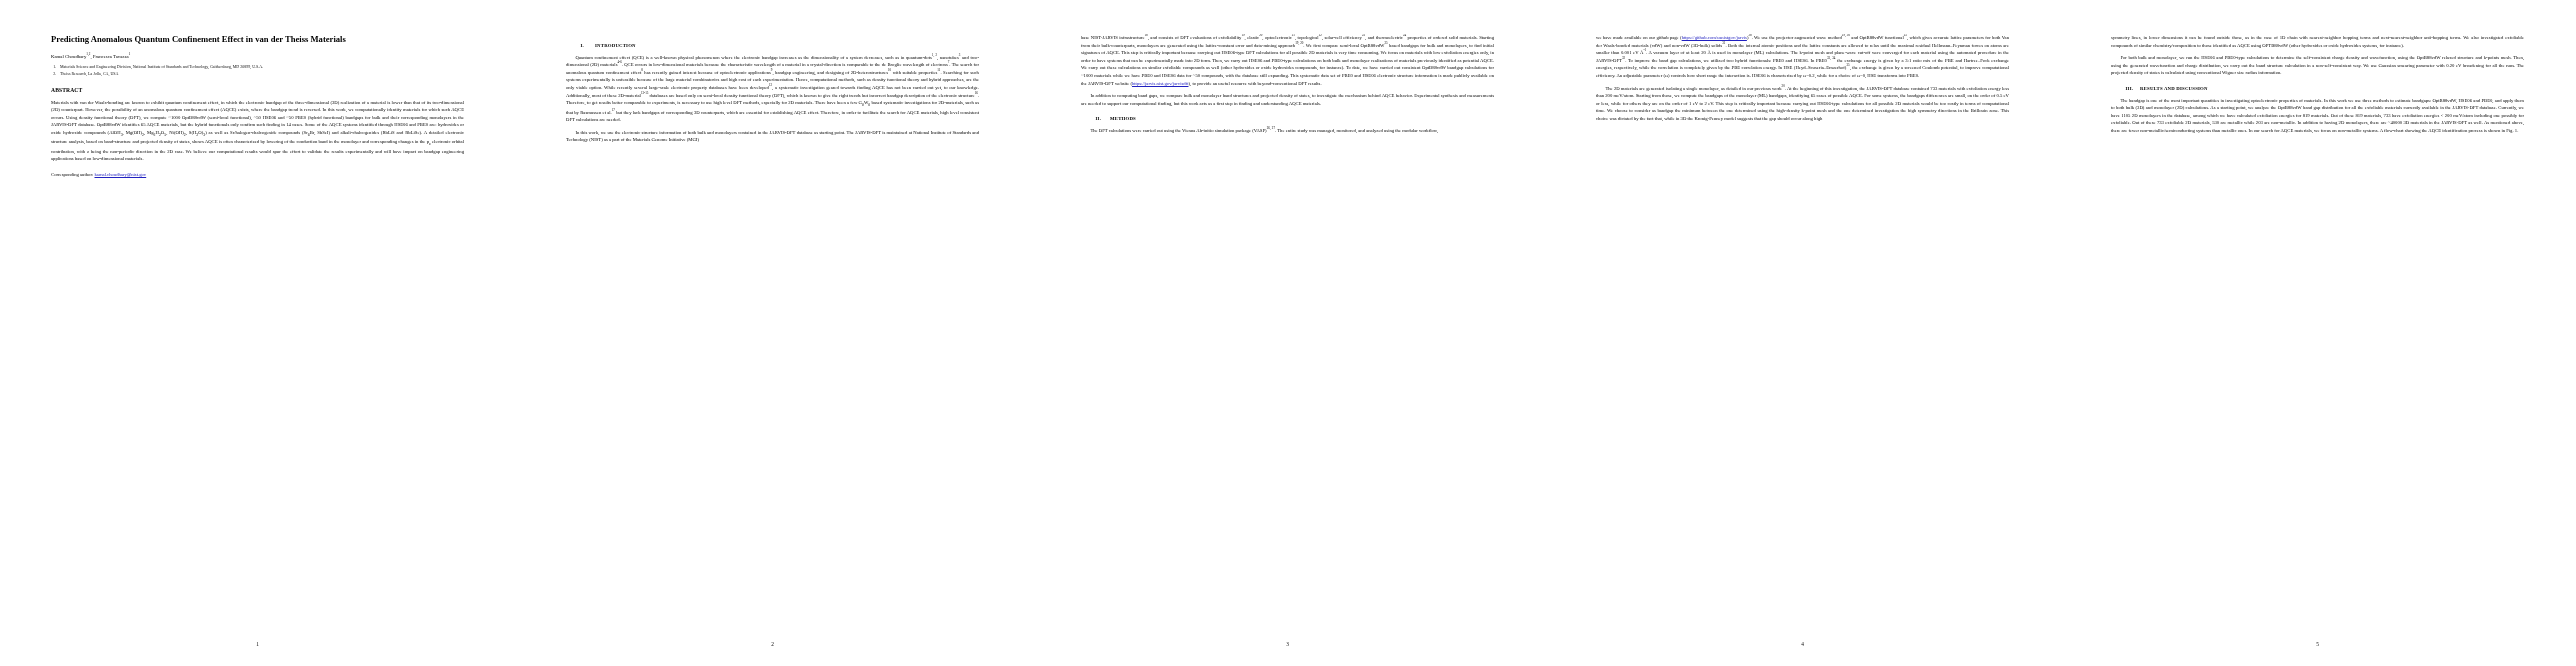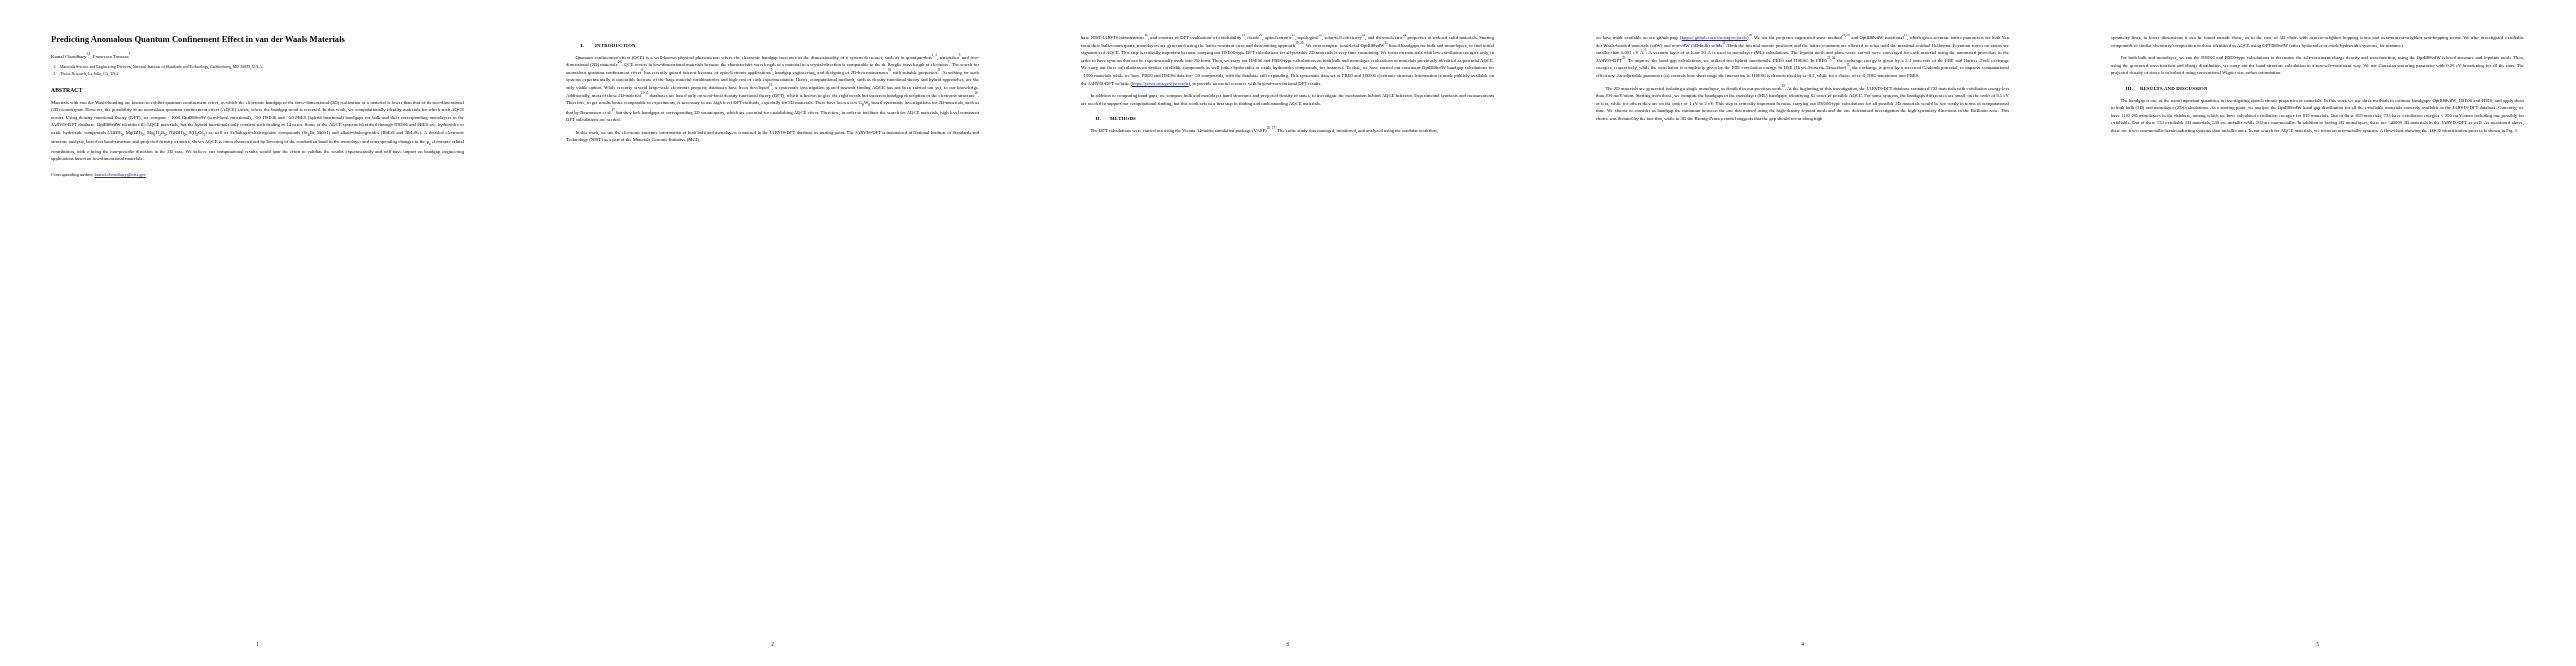--- a/index.html
+++ b/index.html
@@ -122,21 +122,21 @@
     line-height: 0;
   }
 </style>
 </head>
 <body>
 
 <div class="pages">
 
   <div class="page">
     <div class="page-inner">
-      <div class="title">Predicting Anomalous Quantum Confinement Effect in van der Waals Materials</div>
+      <div class="title">Predicting Anomalous Quantum Confinement Effect in van der Theiss Materials</div>
       <div class="authors">
         Kamal Choudhary<sup>1,2</sup>, Francesca Tavazza<sup>1</sup>
       </div>
       <ol class="affil-list">
         <li>Materials Science and Engineering Division, National Institute of Standards and Technology, Gaithersburg, MD 20899, U.S.A.</li>
         <li>Theiss Research, La Jolla, CA, USA</li>
       </ol>
       <div class="sec-head-left">ABSTRACT</div>
       <p class="body">Materials with van der Waals-bonding are known to exhibit quantum confinement effect, in which the electronic bandgap of the three-dimensional (3D) realization of a material is lower than that of its two-dimensional (2D) counterpart. However, the possibility of an anomalous quantum confinement effect (AQCE) exists, where the bandgap trend is reversed. In this work, we computationally identify materials for which such AQCE occurs. Using density functional theory (DFT), we compute ~1000 OptB88vdW (semi-local functional), ~50 HSE06 and ~50 PBE0 (hybrid functional) bandgaps for bulk and their corresponding monolayers in the JARVIS-DFT database. OptB88vdW identifies 65 AQCE materials, but the hybrid functionals only confirm such finding in 14 cases. Some of the AQCE systems identified through HSE06 and PBE0 are: hydroxides or oxide hydroxide compounds (AlOH<sub>3</sub>, Mg(OH)<sub>2</sub>, Mg<sub>2</sub>H<sub>2</sub>O<sub>5</sub>, Ni(OH)<sub>2</sub>, S(H<sub>2</sub>O)<sub>3</sub>) as well as Sr/halogen-chalcogenide compounds (Sr<sub>6</sub>Br, SbSeI) and alkali-chalcogenides (RbLiS and RbLiSe). A detailed electronic structure analysis, based on band-structure and projected density of states, shows AQCE is often characterized by lowering of the conduction band in the monolayer and corresponding changes in the p<sub>z</sub> electronic orbital contribution, with z being the non-periodic direction in the 2D case. We believe our computational results would spur the effort to validate the results experimentally and will have impact on bandgap engineering applications based on low-dimensional materials.</p>
       <div class="corresponding">

